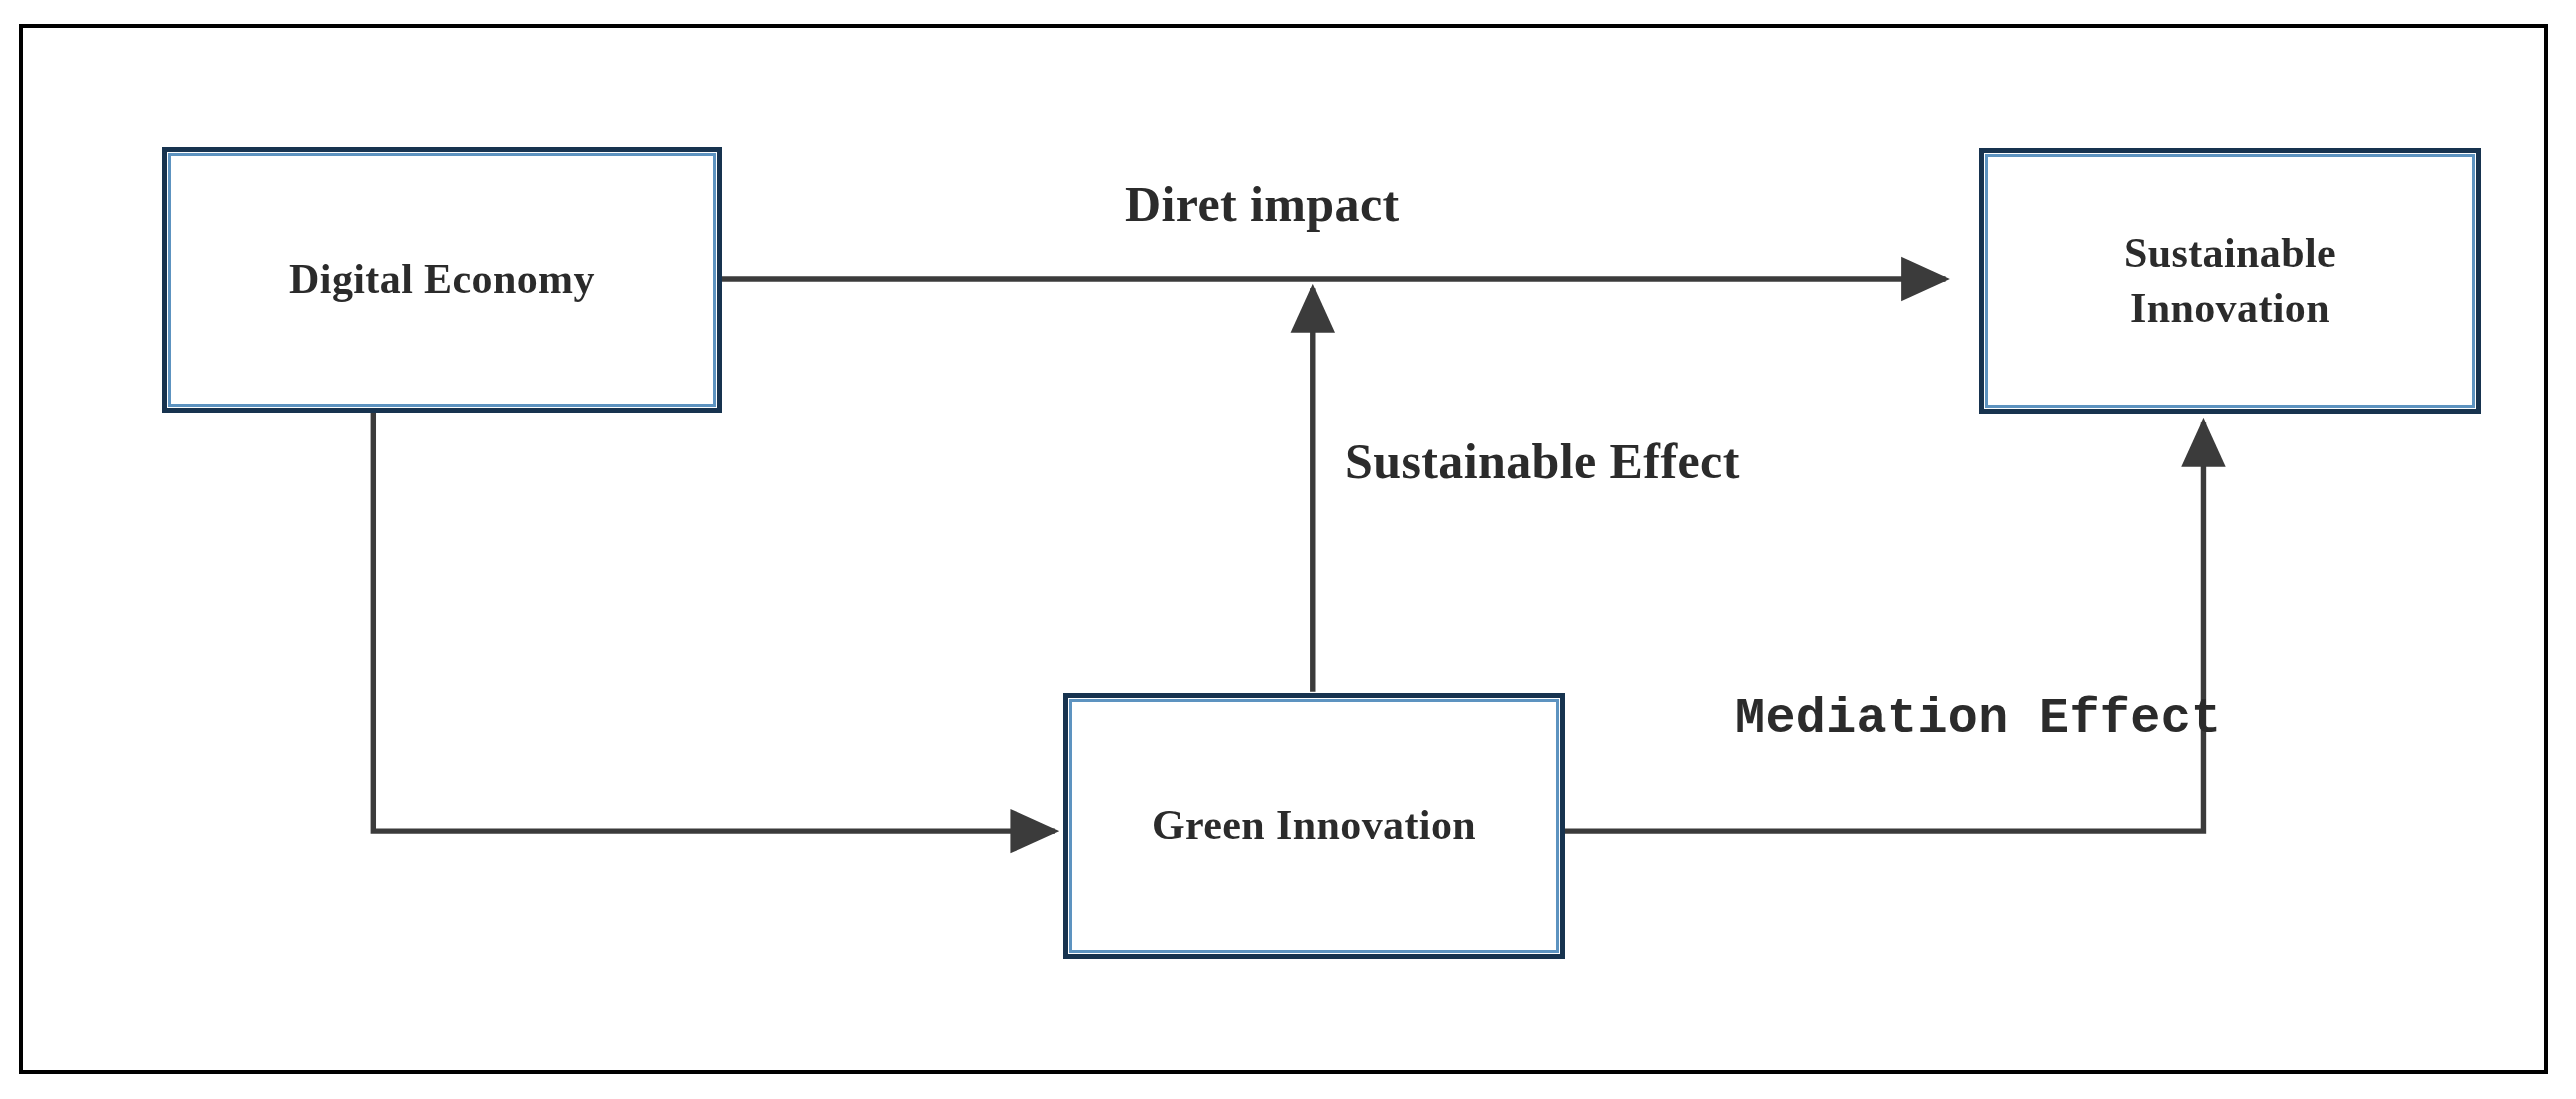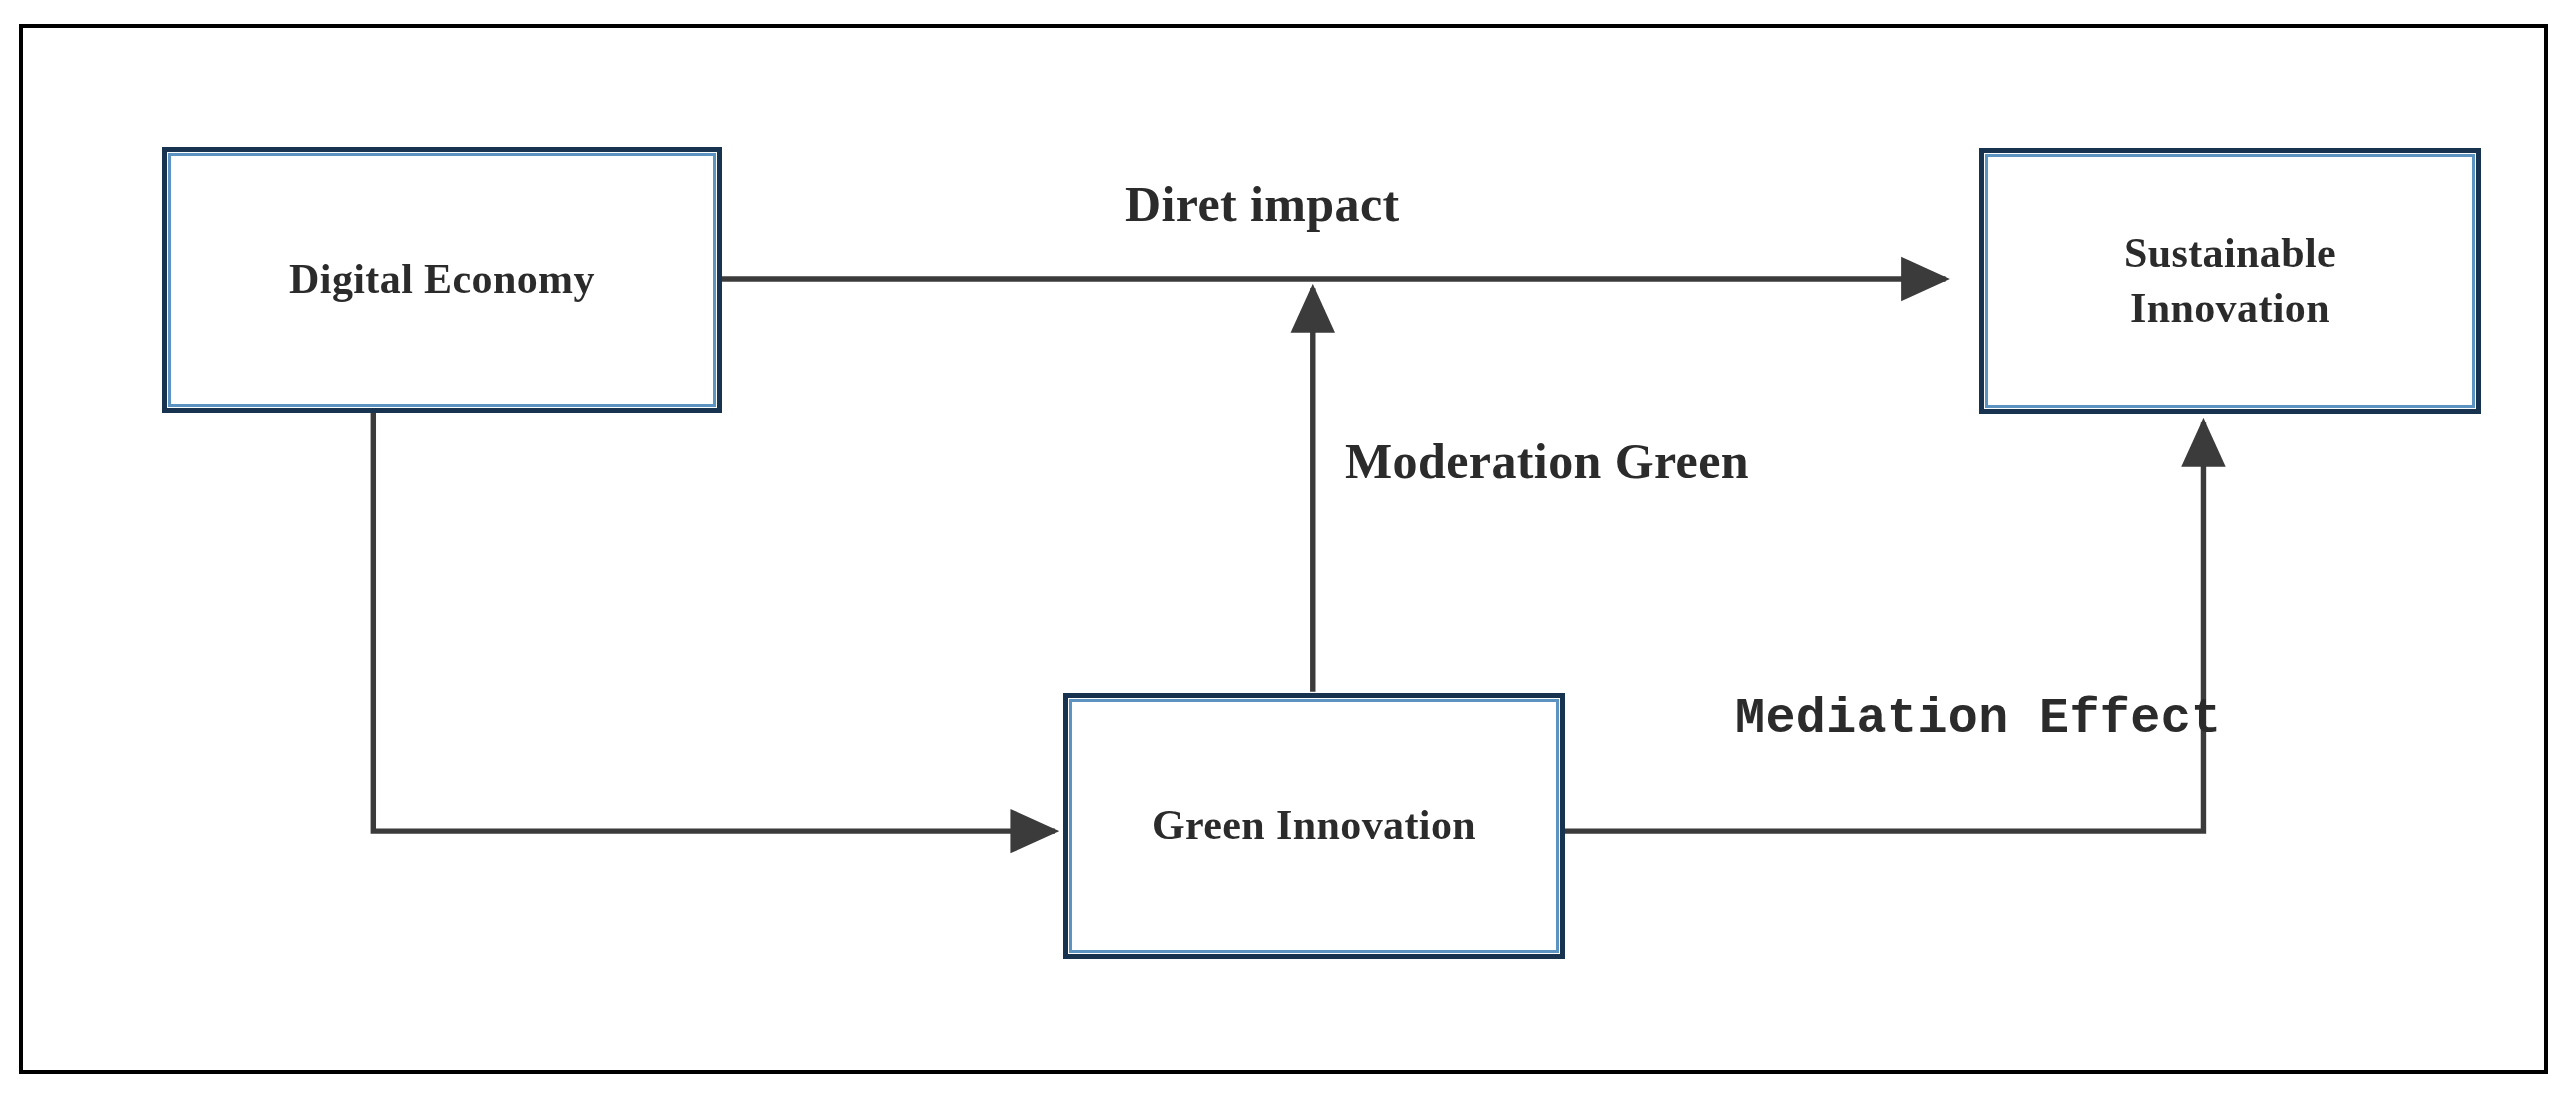--- a/index.html
+++ b/index.html
@@ -138,18 +138,18 @@
       <span>Innovation</span>
     </span>
   </div>
 
   <div class="concept-box" id="box-green-innovation">
     <span class="box-label">Green Innovation</span>
   </div>
 
   <div class="edge-label" id="label-direct-impact">Diret impact</div>
 
-  <div class="edge-label" id="label-moderation-effect">Moderation Green</div>
+  <div class="edge-label" id="label-moderation-effect">Sustainable Effect</div>
 
   <div class="edge-label" id="label-mediation-effect">Mediation Effect</div>
 
 </div>
 
 
 </body></html>

